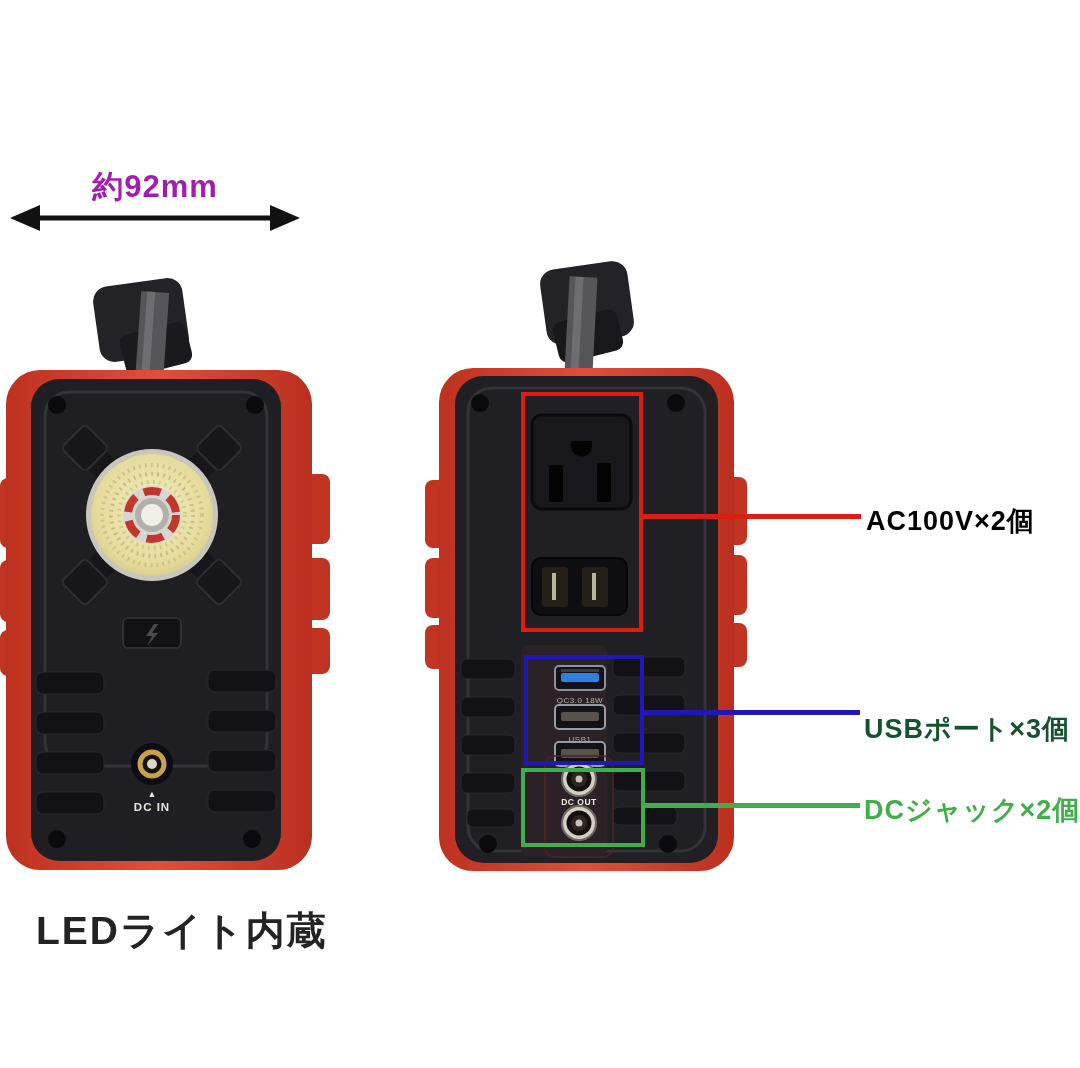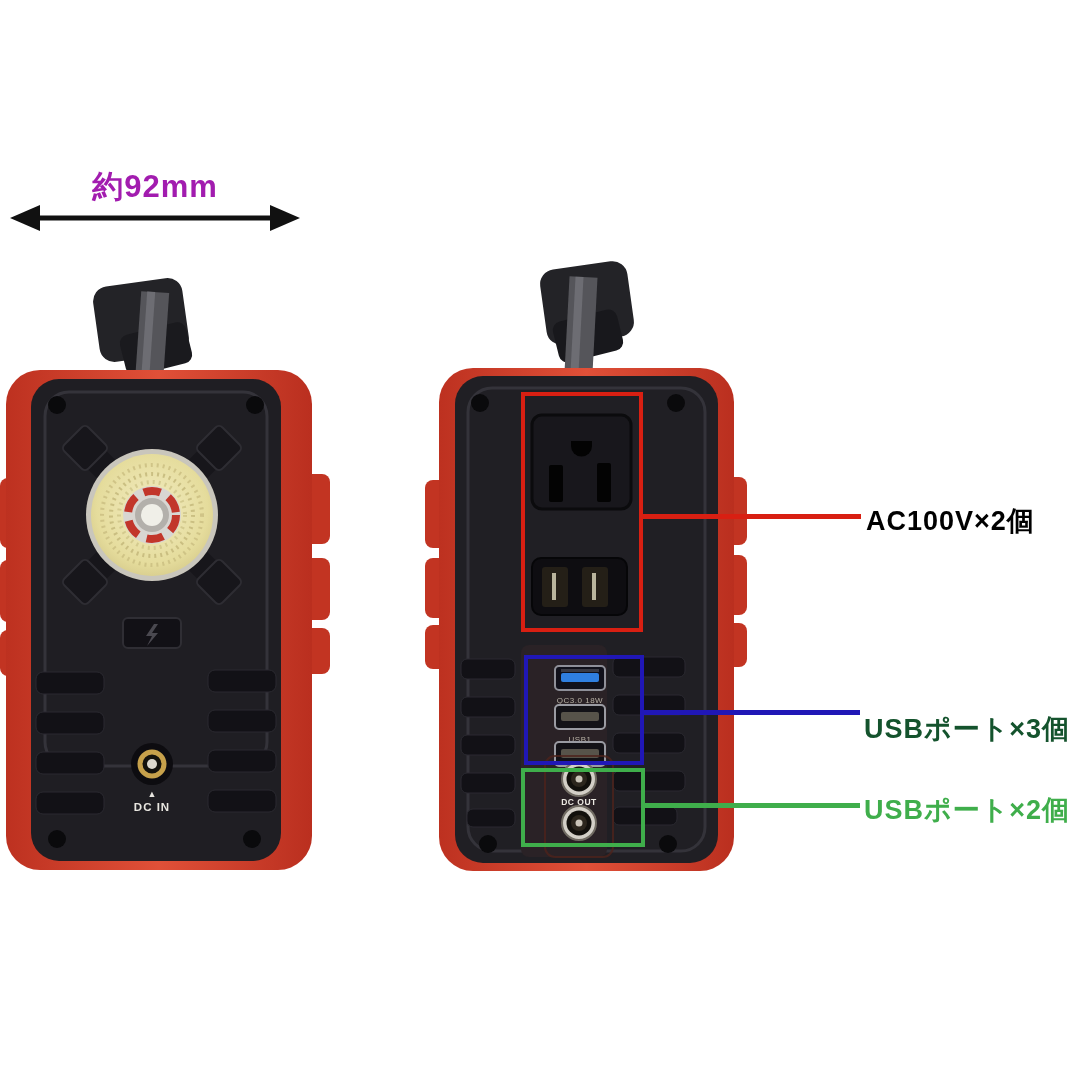--- a/index.html
+++ b/index.html
@@ -229,16 +229,17 @@
   <div class="abs callout-box" style="left: 521px; top: 392px; width: 122px; height: 240px; border-color: rgb(216, 31, 18);"></div>
   <div class="abs callout-line" style="left: 643px; top: 514px; width: 218px; background: rgb(216, 31, 18);"></div>
   <div class="abs callout-label" style="left: 866px; top: 503px; color: #000000;">AC100V×2個</div>
 
   <div class="abs callout-box" style="left: 524px; top: 655px; width: 120px; height: 110px; border-color: rgb(32, 23, 182);"></div>
   <div class="abs callout-line" style="left: 644px; top: 710px; width: 216px; background: rgb(32, 23, 182);"></div>
   <div class="abs callout-label" style="left: 864px; top: 699px; color: #14532d; margin-top: 12px;">USBポート×3個</div>
 
   <div class="abs callout-box" style="left: 521px; top: 768px; width: 124px; height: 79px; border-color: rgb(63, 174, 75);"></div>
   <div class="abs callout-line" style="left: 645px; top: 803px; width: 215px; background: rgb(63, 174, 75);"></div>
-  <div class="abs callout-label" style="left: 864px; top: 792px; color: rgb(63, 174, 75);">USBポート×2個</div>
-
+  <div class="abs callout-label" style="left: 864px; top: 792px; color: rgb(63, 174, 75);">DCジャック×2個</div>
+
+  <div class="abs caption">LEDライト内蔵</div>
 
 </div>
 
 </body></html>

